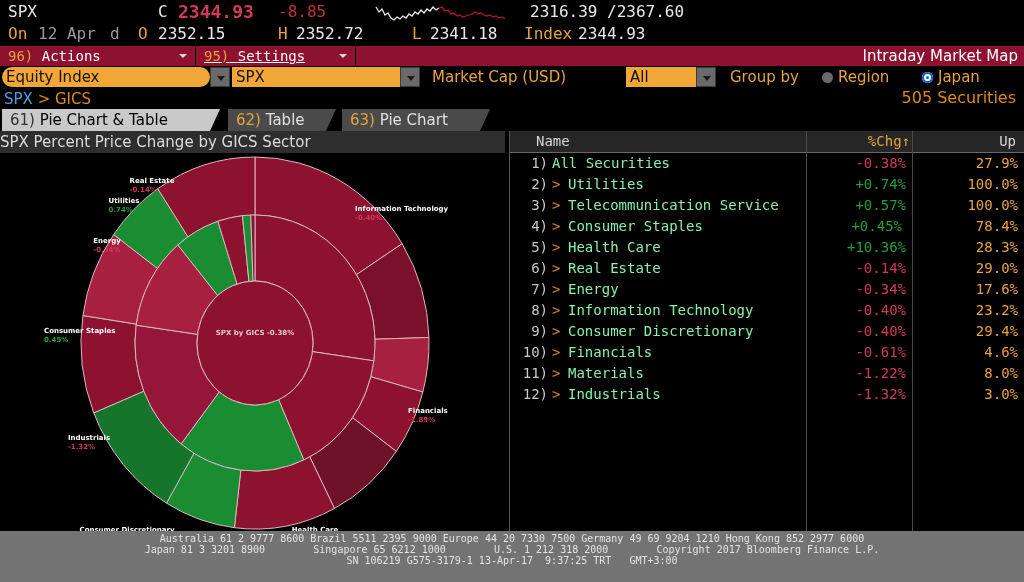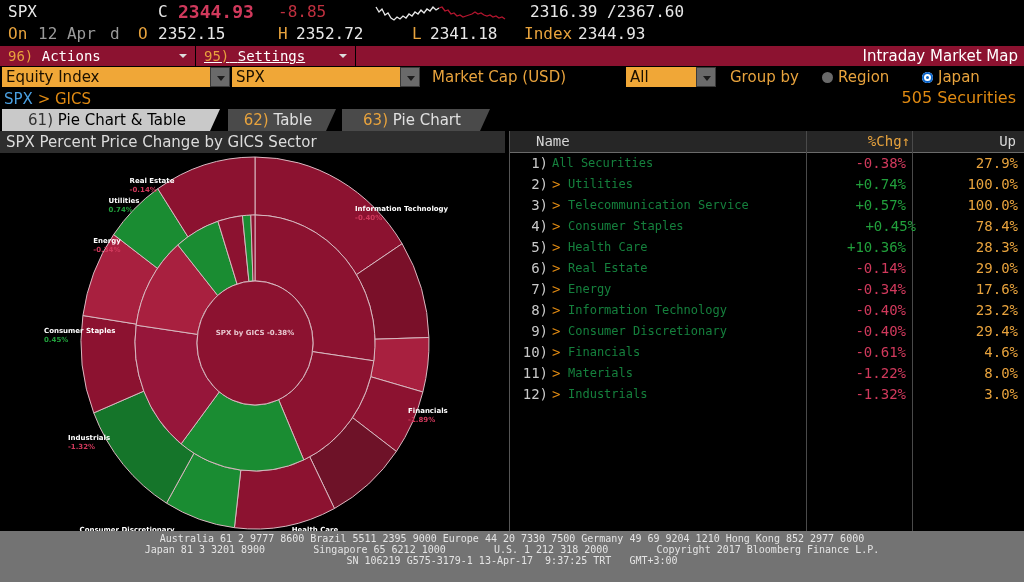--- a/index.html
+++ b/index.html
@@ -65,56 +65,56 @@
   }
   .radio { position:absolute; top:6px; width:11px; height:11px; border-radius:50%; }
   .radio.off { background:#6a6a6a; }
   .radio.on  { background:#0a63c7; box-shadow: inset 0 0 0 2px #0a63c7, inset 0 0 0 4px #fff; }
 
   
   .breadcrumb { position:absolute; left:4px; top:90px; height:18px; line-height:18px; font-size:15px; font-family:"DejaVu Sans", sans-serif; white-space:nowrap; }
   .securities-count { position:absolute; right:8px; top:88px; height:20px; line-height:20px; color:#e08a12; font-size:16px; font-family:"DejaVu Sans", sans-serif; }
 
   
-  .tabstrip { position:absolute; left:0; top:109px; width:900px; height:22px;text-align:center; }
+  .tabstrip { position:absolute; left:0; top:109px; width:900px; height:22px; }
   .tab {
     position:absolute; top:0; height:22px; line-height:22px;
     font-size:15px; font-family:"DejaVu Sans", sans-serif;
     padding-left:8px; padding-right:16px; white-space:nowrap;
     clip-path: polygon(0 0, 100% 0, calc(100% - 10px) 100%, 0 100%);
   }
   .tab.active { background:#c9c9c9; color:#000; }
   .tab.active .num { color:#333; }
   .tab.inactive { background:#4a4a4a; color:#e0e0e0; }
   .tab.inactive .num { color:#e8a33d;margin-top:23px; }
 
   
   .chart-panel { position:absolute; left:0; top:131px; width:505px; height:400px; background:#000; }
   .chart-title {
     position:absolute; left:0; top:0; width:505px; height:22px; line-height:22px;
-    background:#2e2e2e; color:#dcdcdc; font-size:15px; padding-left:6px;
+    background:#2e2e2e; color:#dcdcdc; font-size:15px; 
     font-family:"DejaVu Sans", sans-serif; white-space:nowrap;
   }
   .sunburst-wrap { position:absolute; left:0; top:22px; width:505px; height:378px; }
   .pie-label { position:absolute; font-family:"DejaVu Sans", sans-serif; font-size:7px; font-weight:bold; line-height:9px; white-space:nowrap; }
   .pie-label .name { display:block; color:#ffffff; }
   .pie-label .val  { display:block; }
   .hub-label { position:absolute; text-align:center; font-family:"DejaVu Sans", sans-serif; font-size:7px; font-weight:bold; line-height:9px; color:#e8c8d0; }
 
   
   .table-panel { position:absolute; left:509px; top:131px; width:515px; height:400px; background:#000; border-left:1px solid #555; }
   .tbl-head { position:absolute; left:0; top:0; width:514px; height:22px; background:#262626; border-bottom:1px solid #6a6a6a; }
   .th { position:absolute; top:0; height:21px; line-height:21px; font-size:14px; font-family:"DejaVu Sans Mono", monospace; color:#d8d8d8; }
   .th.amber { color:#e8a33d; }
   .col-div { position:absolute; top:0; width:1px; height:400px; background:#4a4a4a; }
   .row { position:absolute; left:0; width:514px; height:21px; }
   .row-idx { position:absolute; left:2px; top:0; width:36px; height:21px; line-height:21px;
     text-align:right; font-size:14px; color:#c9c9c9; font-family:"DejaVu Sans Mono", monospace; }
   .row-chev { position:absolute; left:42px; top:0; height:21px; line-height:21px; font-size:14px; color:#e08a12; font-family:"DejaVu Sans Mono", monospace; }
-  .row-name { position:absolute; top:0; height:21px; line-height:21px; font-size:12px; color:#15803d; font-family:"DejaVu Sans Mono", monospace; white-space:nowrap; }
+  .row-name { position:absolute; top:0; height:21px; line-height:21px; font-size:14px; color:#86efac; font-family:"DejaVu Sans Mono", monospace; white-space:nowrap; }
   .row-chg  { position:absolute; top:0; height:21px; line-height:21px; font-size:14px; text-align:right; font-family:"DejaVu Sans Mono", monospace; }
   .row-up   { position:absolute; top:0; height:21px; line-height:21px; font-size:14px; text-align:right; color:#e8a33d; font-family:"DejaVu Sans Mono", monospace; }
   .pos { color:#21a03c; }
   .neg { color:#d1395c; }
 
   
   .footer { position:absolute; left:0; top:531px; width:1024px; height:51px; background:#737373; }
   .foot-line { position:absolute; left:0; width:1024px; height:11px; line-height:11px;
     color:#e4e4e4; font-size:10px; font-family:"DejaVu Sans Mono", monospace; white-space:pre; }
 </style>
@@ -158,21 +158,21 @@
     </div>
     <div class="menu-btn" style="left:196px; width:160px;text-decoration:underline;">
       <span class="num">95)</span>
       <span>Settings</span>
       <span class="menu-caret"></span>
     </div>
     <div class="menubar-title">Intraday Market Map</div>
   </div>
 
   <div class="controlbar">
-    <div class="ctl-input" style="left:2px; width:208px;">Equity Index</div>
+    <div class="ctl-input" style="left:2px; width:208px;border-radius:10px;">Equity Index</div>
     <div class="ctl-drop" style="left:210px;"></div>
     <div class="ctl-input" style="left:232px; width:168px;">SPX</div>
     <div class="ctl-drop" style="left:400px;"></div>
     <div class="ctl-label" style="left:432px;">Market Cap (USD)</div>
     <div class="ctl-input" style="left:626px; width:70px;">All</div>
     <div class="ctl-drop" style="left:696px;"></div>
     <div class="ctl-label" style="left:730px;">Group by</div>
     <span class="radio off" style="left:822px;"></span>
     <div class="ctl-label" style="left:838px;">Region</div>
     <span class="radio on" style="left:922px;"></span>
@@ -304,21 +304,21 @@
           <span class="row-idx">3)</span>
           <span class="row-chev">&gt;</span>
           <span class="row-name" style="left: 58px;">Telecommunication Service</span>
           <span class="row-chg pos" style="left: 296px; width: 100px;">+0.57%</span>
           <span class="row-up" style="left: 402px; width: 106px;">100.0%</span>
         </div>
         <div class="row" style="top: 85px;">
           <span class="row-idx">4)</span>
           <span class="row-chev">&gt;</span>
           <span class="row-name" style="left: 58px;">Consumer Staples</span>
-          <span class="row-chg pos" style="left: 306px; width: 100px;">+0.45%</span>
+          <span class="row-chg pos" style="left: 292px; width: 100px;">+0.45%</span>
           <span class="row-up" style="left: 402px; width: 106px;">78.4%</span>
         </div>
         <div class="row" style="top: 106px;">
           <span class="row-idx">5)</span>
           <span class="row-chev">&gt;</span>
           <span class="row-name" style="left: 58px;">Health Care</span>
           <span class="row-chg pos" style="left: 296px; width: 100px;">+10.36%</span>
           <span class="row-up" style="left: 402px; width: 106px;">28.3%</span>
         </div>
         <div class="row" style="top: 127px;">

